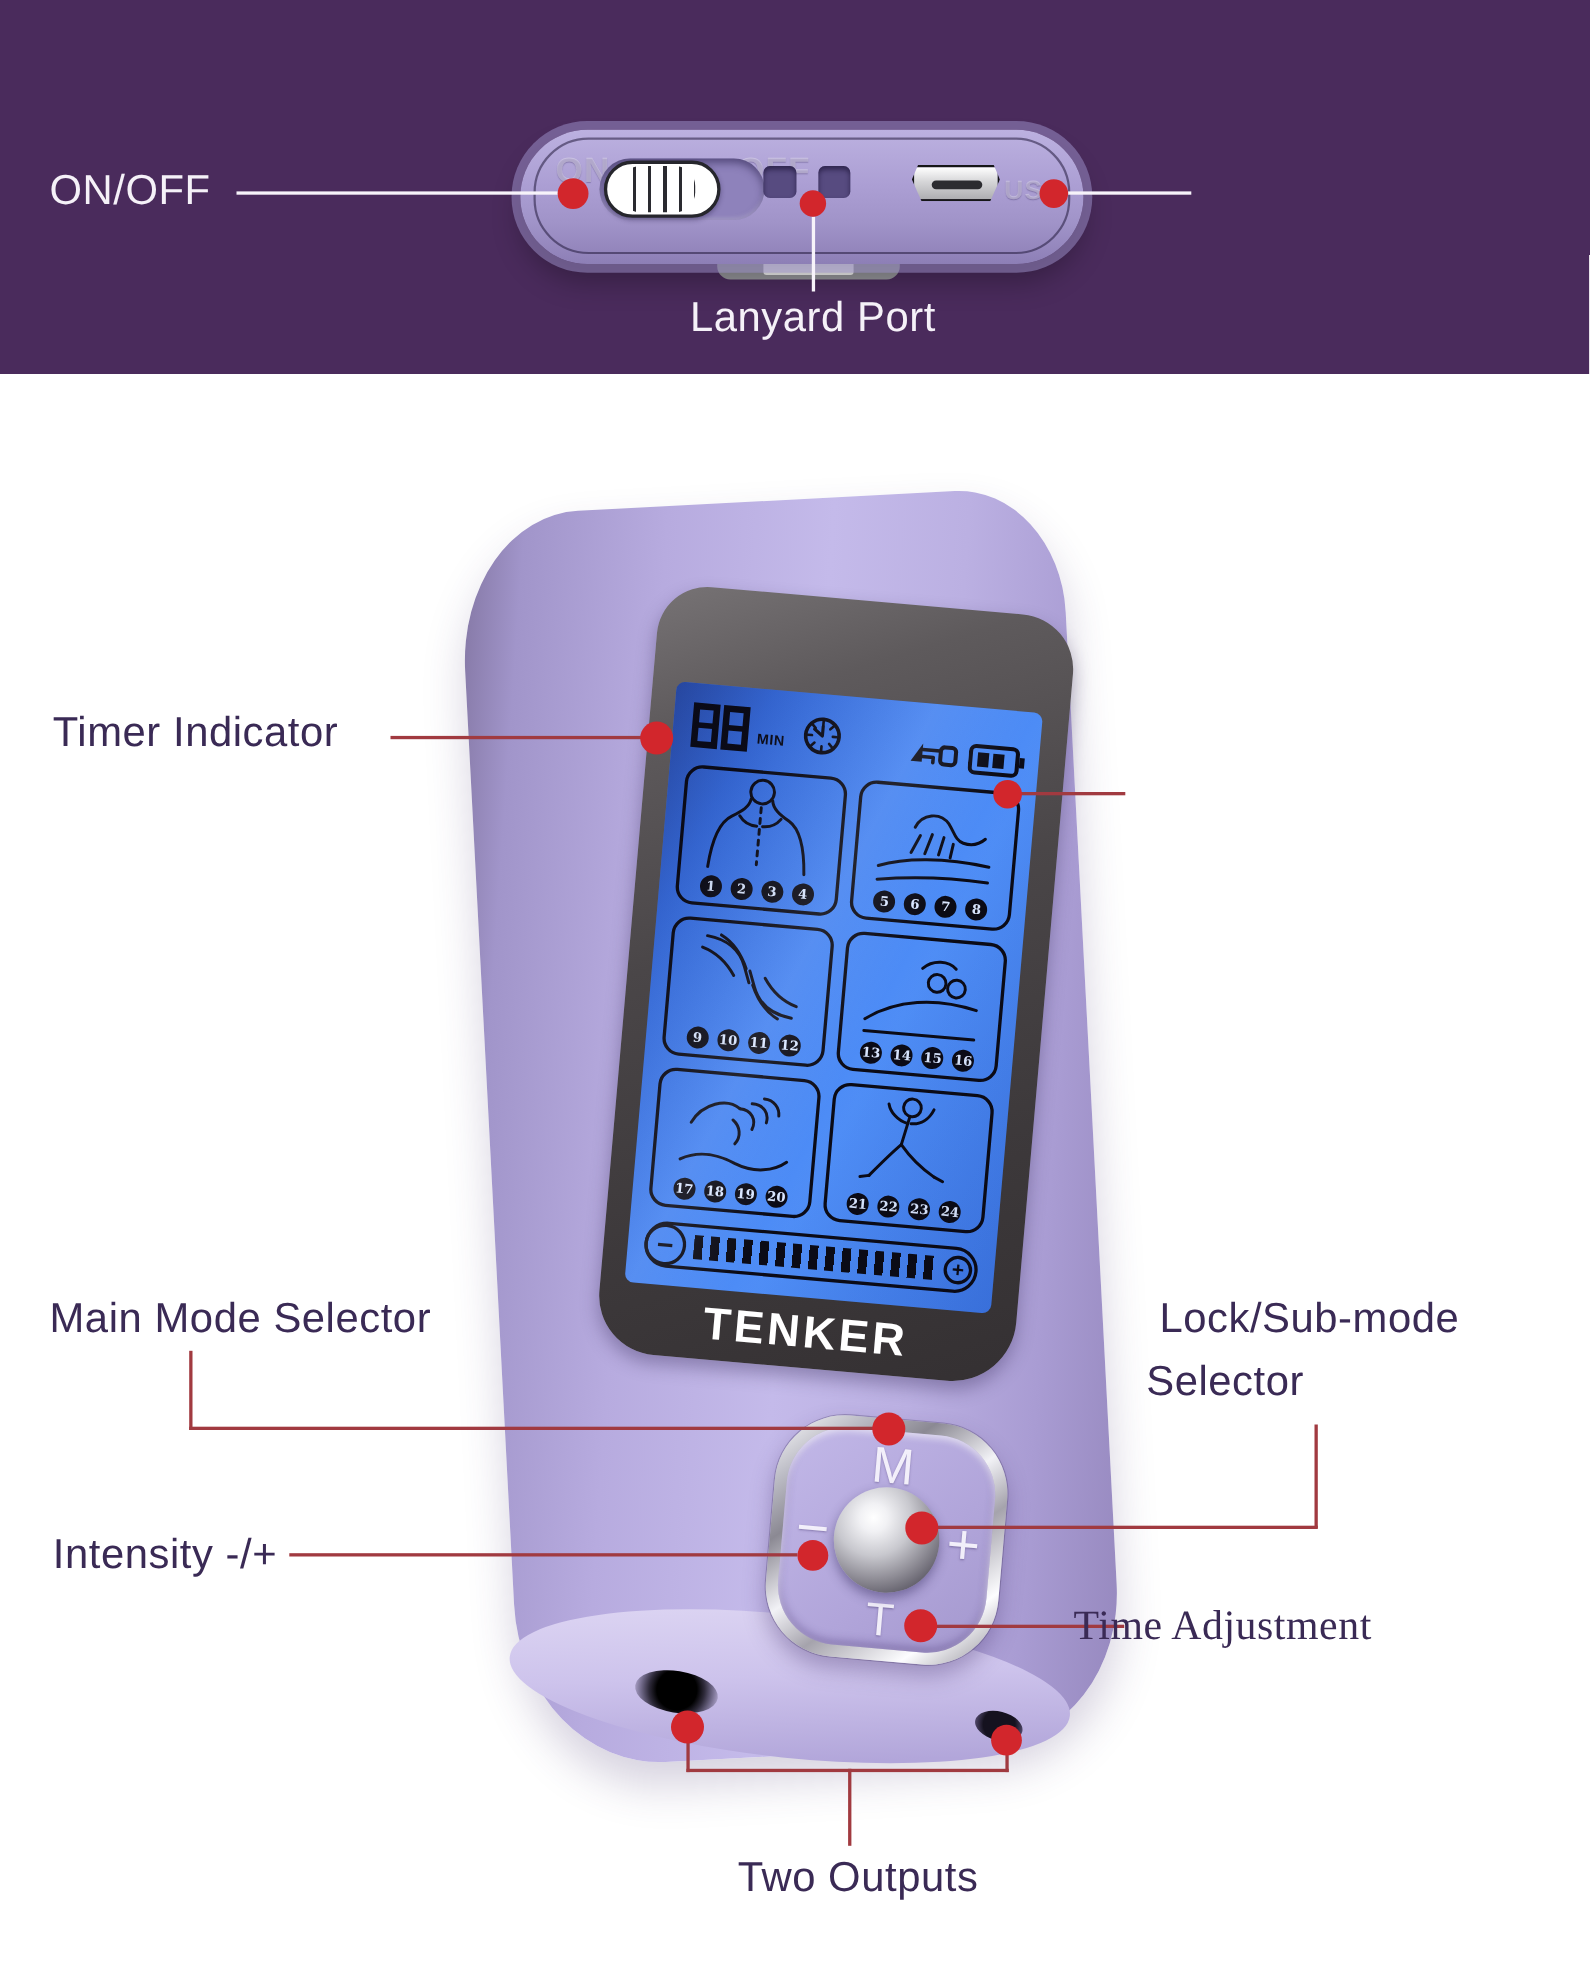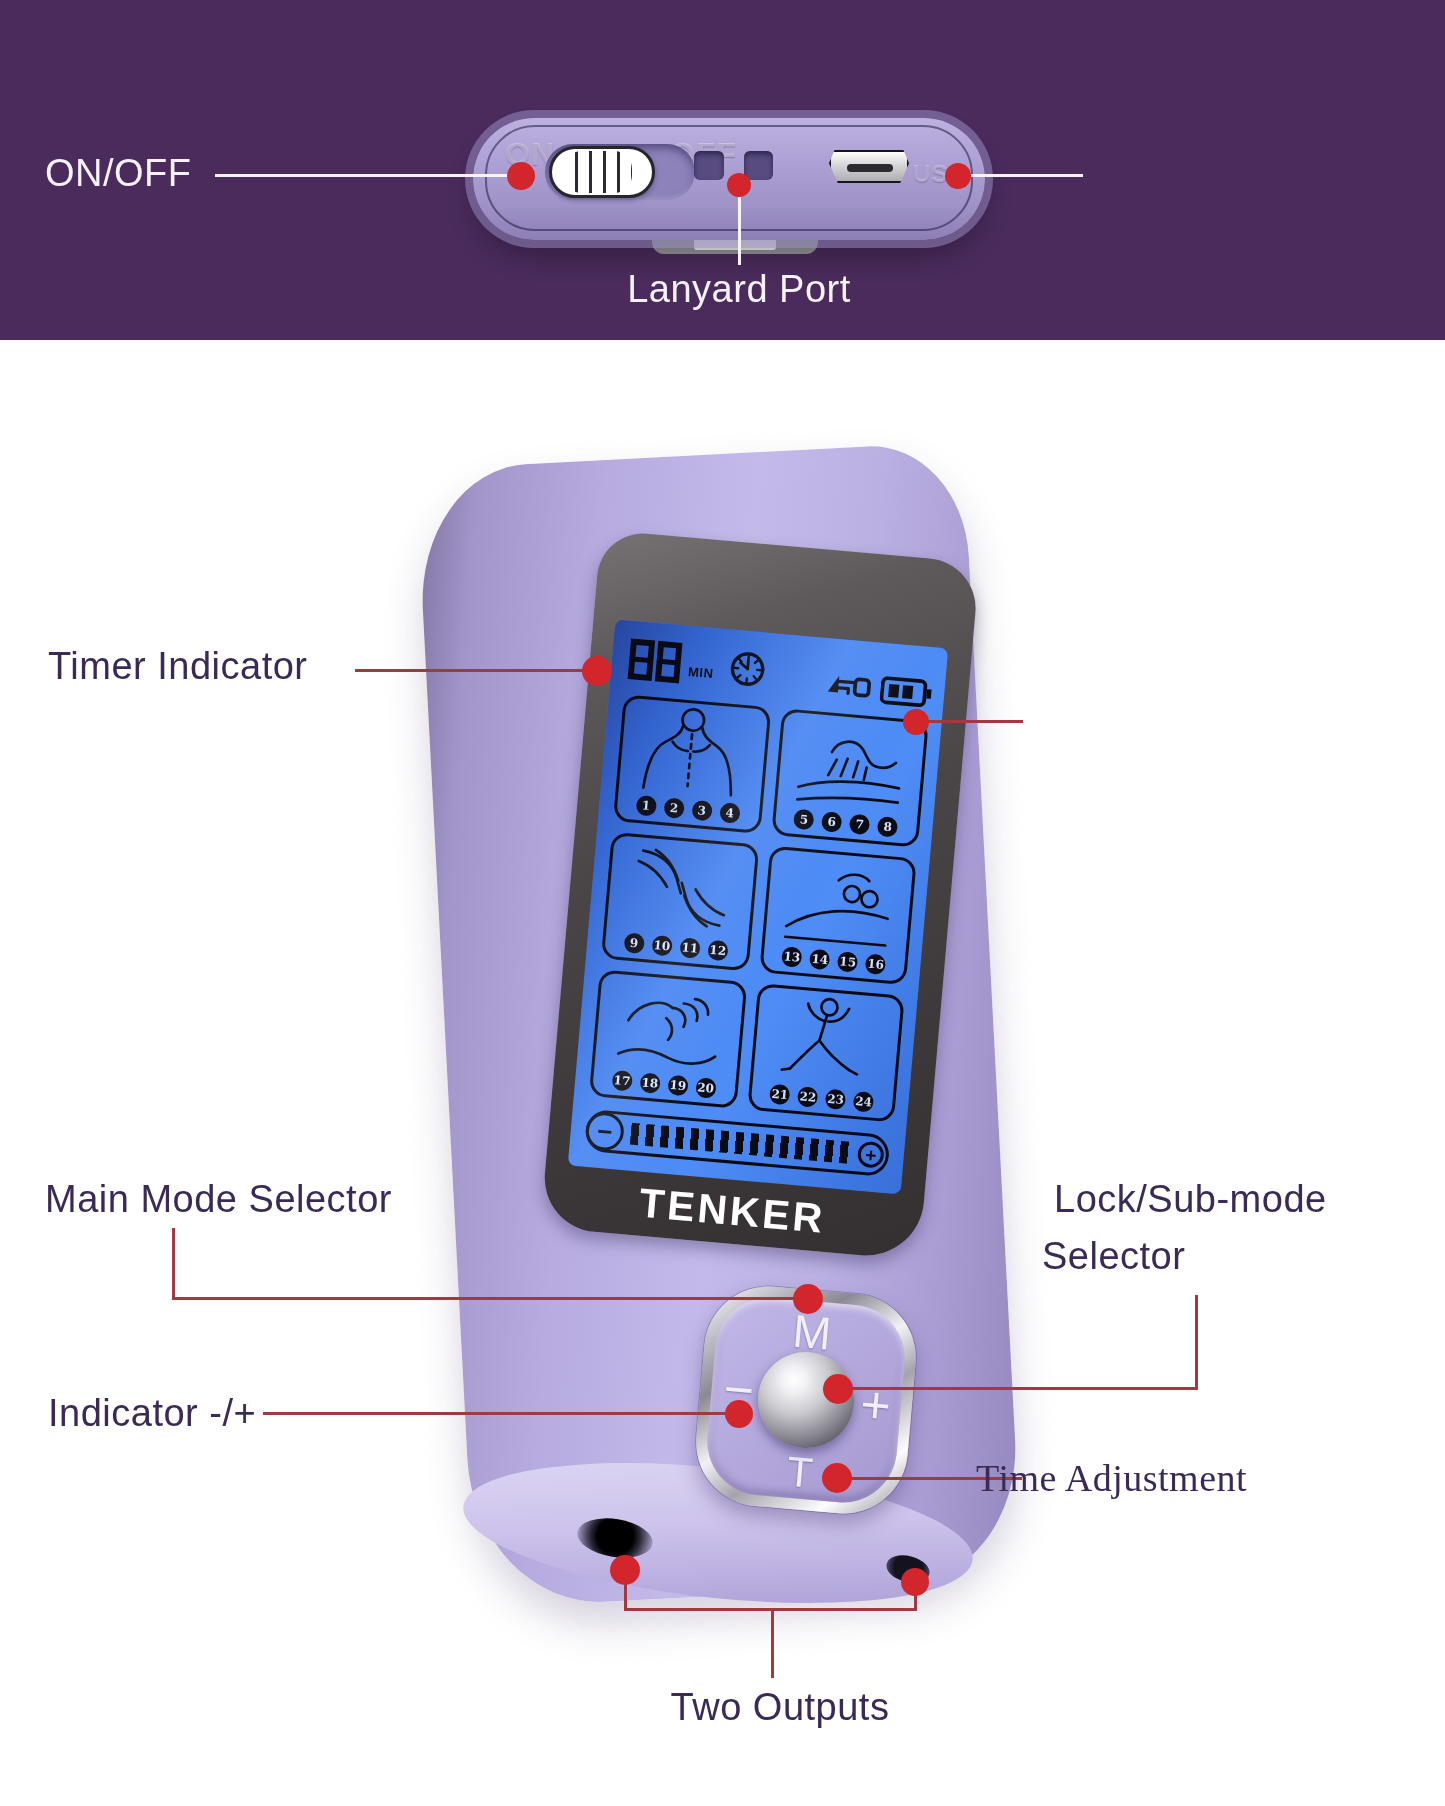--- a/index.html
+++ b/index.html
@@ -341,17 +341,17 @@
   <div class="abs cline" style="left:850px; top:1477px; width:172px; height:3px;"></div>
   <div class="abs cline" style="left:624px; top:1583px; width:3px; height:28px;"></div>
   <div class="abs cline" style="left:914px; top:1594px; width:3px; height:17px;"></div>
   <div class="abs cline" style="left:624px; top:1608px; width:293px; height:3px;"></div>
   <div class="abs cline" style="left:771px; top:1608px; width:3px; height:70px;"></div>
 
   <div class="abs callout" style="left:48px; top:645px;">Timer Indicator</div>
   <div class="abs callout" style="left:45px; top:1178px;">Main Mode Selector</div>
   <div class="abs callout" style="left:1042px; top:1178px;margin-left:12px;">Lock/Sub-mode</div>
   <div class="abs callout" style="left:1042px; top:1235px;">Selector</div>
-  <div class="abs callout" style="left:48px; top:1392px;">Indicator -/+</div>
+  <div class="abs callout" style="left:48px; top:1392px;">Intensity -/+</div>
   <div class="abs callout" style="left:976px; top:1456px;font-family:Liberation Serif, serif;">Time Adjustment</div>
   <div class="abs callout" style="left:780px; top:1686px; transform:translateX(-50%);">Two Outputs</div>
 
 </div>
 
 </body></html>

